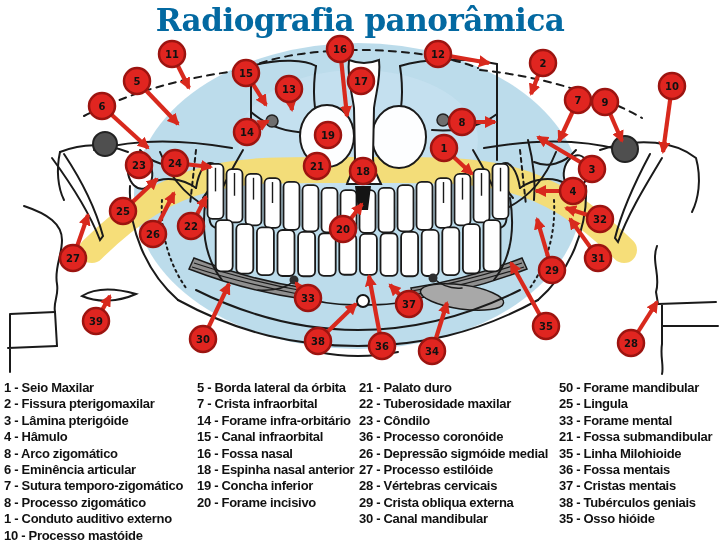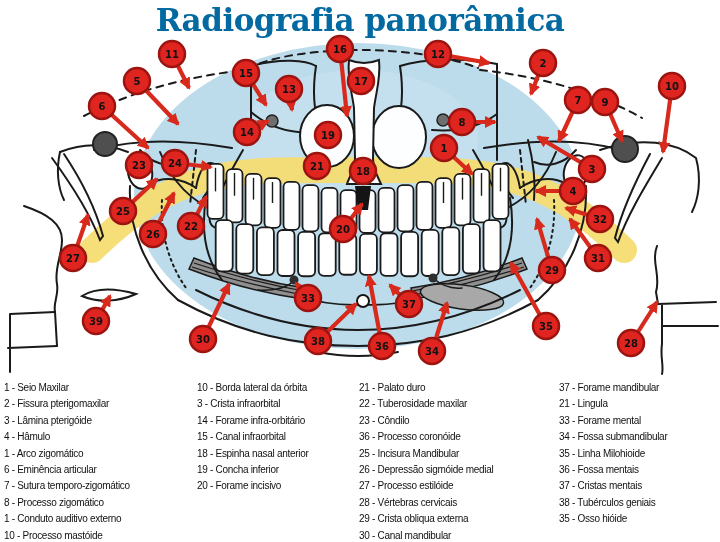--- a/index.html
+++ b/index.html
@@ -9,21 +9,21 @@
   html,body{margin:0;padding:0;background:#fff;}
   .page{position:relative;width:720px;height:542px;background:#fff;overflow:hidden;
         font-family:"Liberation Sans",sans-serif;}
   .title{position:absolute;top:2px;left:0;width:720px;text-align:center;
          font-family:"DejaVu Serif",serif;font-weight:bold;font-size:31px;
          color:#0369a1;letter-spacing:-0.5px;margin:0;}
   .diagram{position:absolute;top:0;left:0;width:720px;height:376px;}
   .legend{position:absolute;top:378px;left:0;width:720px;height:164px;color:#111;}
   .col{position:absolute;top:2px;}
   .col1{left:4px;} .col2{left:197px;} .col3{left:359px;} .col4{left:559px;}
-  .li{font-size:10px;font-weight:normal;letter-spacing:-0.3px;line-height:16.4px;
+  .li{font-size:13px;font-weight:bold;letter-spacing:-0.3px;line-height:16.4px;
       white-space:nowrap;}
   svg text.mnum{font-family:"DejaVu Sans",sans-serif;font-weight:bold;font-size:10px;fill:#111;}
   .lineart{stroke:var(--ink);stroke-width:2;fill:none;stroke-linecap:round;}
 </style>
 </head>
 <body>
 
 <div class="page">
 
   <h1 class="title">Radiografia panorâmica</h1>
@@ -369,53 +369,53 @@
         </g>
     </svg>
   </div>
 
   <div class="legend">
     <div class="col col1">
         <div class="li">1 - Seio Maxilar</div>
         <div class="li">2 - Fissura pterigomaxilar</div>
         <div class="li">3 - Lâmina pterigóide</div>
         <div class="li">4 - Hâmulo</div>
-        <div class="li">1 - Arco zigomático</div>
+        <div class="li">8 - Arco zigomático</div>
         <div class="li">6 - Eminência articular</div>
         <div class="li">7 - Sutura temporo-zigomático</div>
         <div class="li">8 - Processo zigomático</div>
         <div class="li">1 - Conduto auditivo externo</div>
         <div class="li">10 - Processo mastóide</div>
       </div>
     <div class="col col2">
-        <div class="li">10 - Borda lateral da órbita</div>
-        <div class="li">3 - Crista infraorbital</div>
+        <div class="li">5 - Borda lateral da órbita</div>
+        <div class="li">7 - Crista infraorbital</div>
         <div class="li">14 - Forame infra-orbitário</div>
         <div class="li">15 - Canal infraorbital</div>
+        <div class="li">16 - Fossa nasal</div>
         <div class="li">18 - Espinha nasal anterior</div>
         <div class="li">19 - Concha inferior</div>
         <div class="li">20 - Forame incisivo</div>
       </div>
     <div class="col col3">
         <div class="li">21 - Palato duro</div>
         <div class="li">22 - Tuberosidade maxilar</div>
         <div class="li">23 - Côndilo</div>
         <div class="li">36 - Processo coronóide</div>
-        <div class="li">25 - Incisura Mandibular</div>
         <div class="li">26 - Depressão sigmóide medial</div>
         <div class="li">27 - Processo estilóide</div>
         <div class="li">28 - Vértebras cervicais</div>
         <div class="li">29 - Crista obliqua externa</div>
         <div class="li">30 - Canal mandibular</div>
       </div>
     <div class="col col4">
-        <div class="li">37 - Forame mandibular</div>
-        <div class="li">21 - Lingula</div>
+        <div class="li">50 - Forame mandibular</div>
+        <div class="li">25 - Lingula</div>
         <div class="li">33 - Forame mental</div>
-        <div class="li">34 - Fossa submandibular</div>
+        <div class="li">21 - Fossa submandibular</div>
         <div class="li">35 - Linha Milohioide</div>
         <div class="li">36 - Fossa mentais</div>
         <div class="li">37 - Cristas mentais</div>
         <div class="li">38 - Tubérculos geniais</div>
         <div class="li">35 - Osso hióide</div>
       </div>
   </div>
 
 </div>
 

